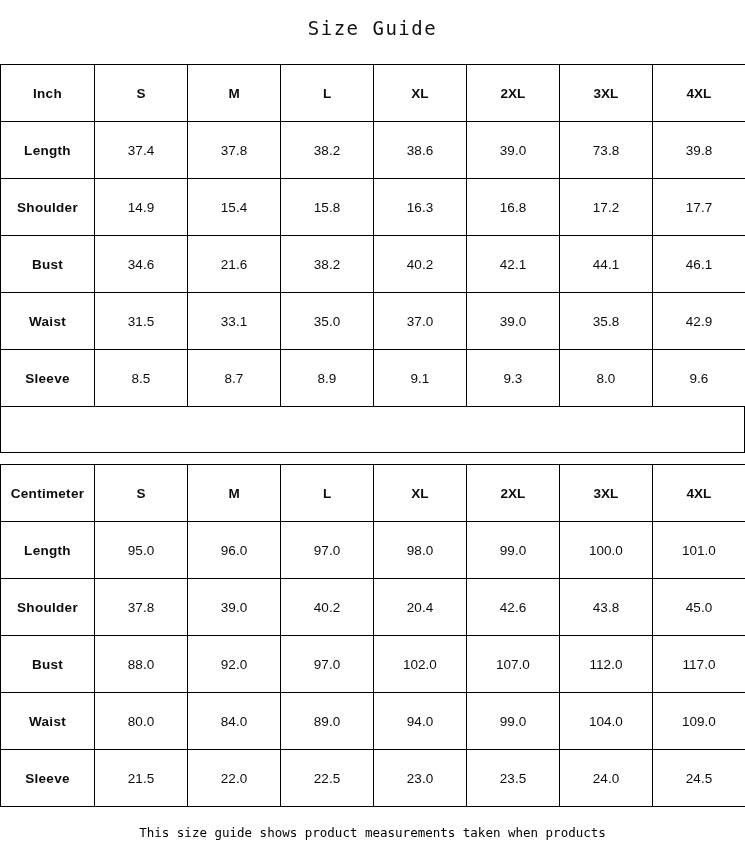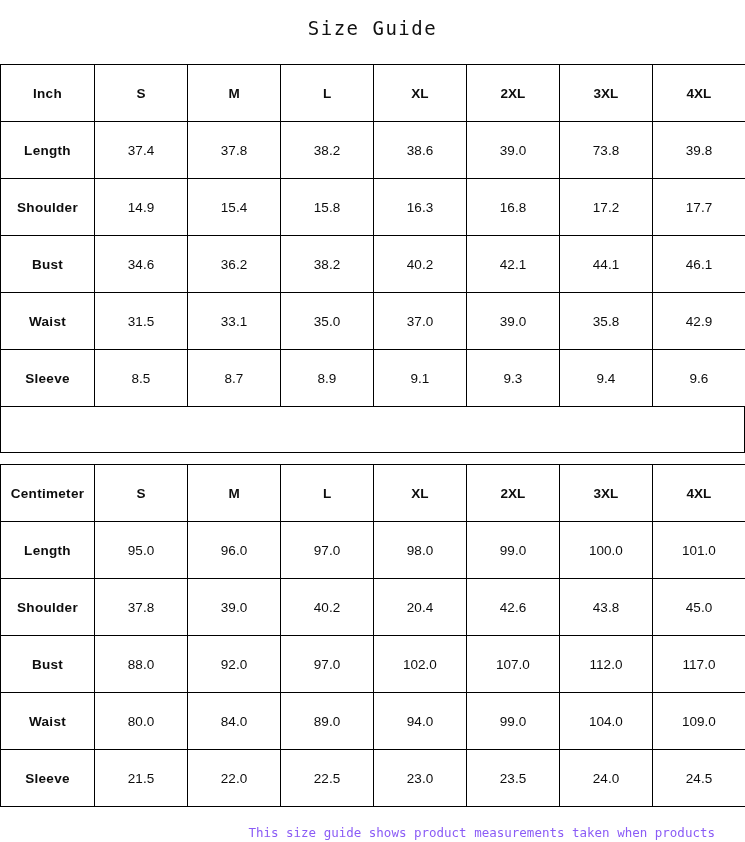--- a/index.html
+++ b/index.html
@@ -65,23 +65,23 @@
     border-bottom: 1px solid #000000;
     box-sizing: border-box;
     width: 745px;
     margin: 0;
     background: #ffffff;
   }
   .note {
     font-family: "DejaVu Sans Mono", monospace;
     font-size: 12.5px;
     line-height: 19px;
-    text-align: right;
+    text-align: center;
     padding: 16px 30px 0 30px;
-    color: #8b5cf6;
+    color: #000000;
   }
   .note div { white-space: nowrap; }
 </style>
 </head>
 <body>
 
 <div class="page">
 
   <div class="title">Size Guide</div>
 
@@ -125,21 +125,21 @@
         <td>15.4</td>
         <td>15.8</td>
         <td>16.3</td>
         <td>16.8</td>
         <td>17.2</td>
         <td>17.7</td>
       </tr>
       <tr>
         <td class="rowhead">Bust</td>
         <td>34.6</td>
-        <td>36.2</td>
+        <td>21.6</td>
         <td>38.2</td>
         <td>40.2</td>
         <td>42.1</td>
         <td>44.1</td>
         <td>46.1</td>
       </tr>
       <tr>
         <td class="rowhead">Waist</td>
         <td>31.5</td>
         <td>33.1</td>
@@ -149,21 +149,21 @@
         <td>35.8</td>
         <td>42.9</td>
       </tr>
       <tr>
         <td class="rowhead">Sleeve</td>
         <td>8.5</td>
         <td>8.7</td>
         <td>8.9</td>
         <td>9.1</td>
         <td>9.3</td>
-        <td>9.4</td>
+        <td>8.0</td>
         <td>9.6</td>
       </tr>
     </tbody>
   </table>
 
   <div class="gap"></div>
 
   <table class="size-table">
     <colgroup>
       <col class="c0">

